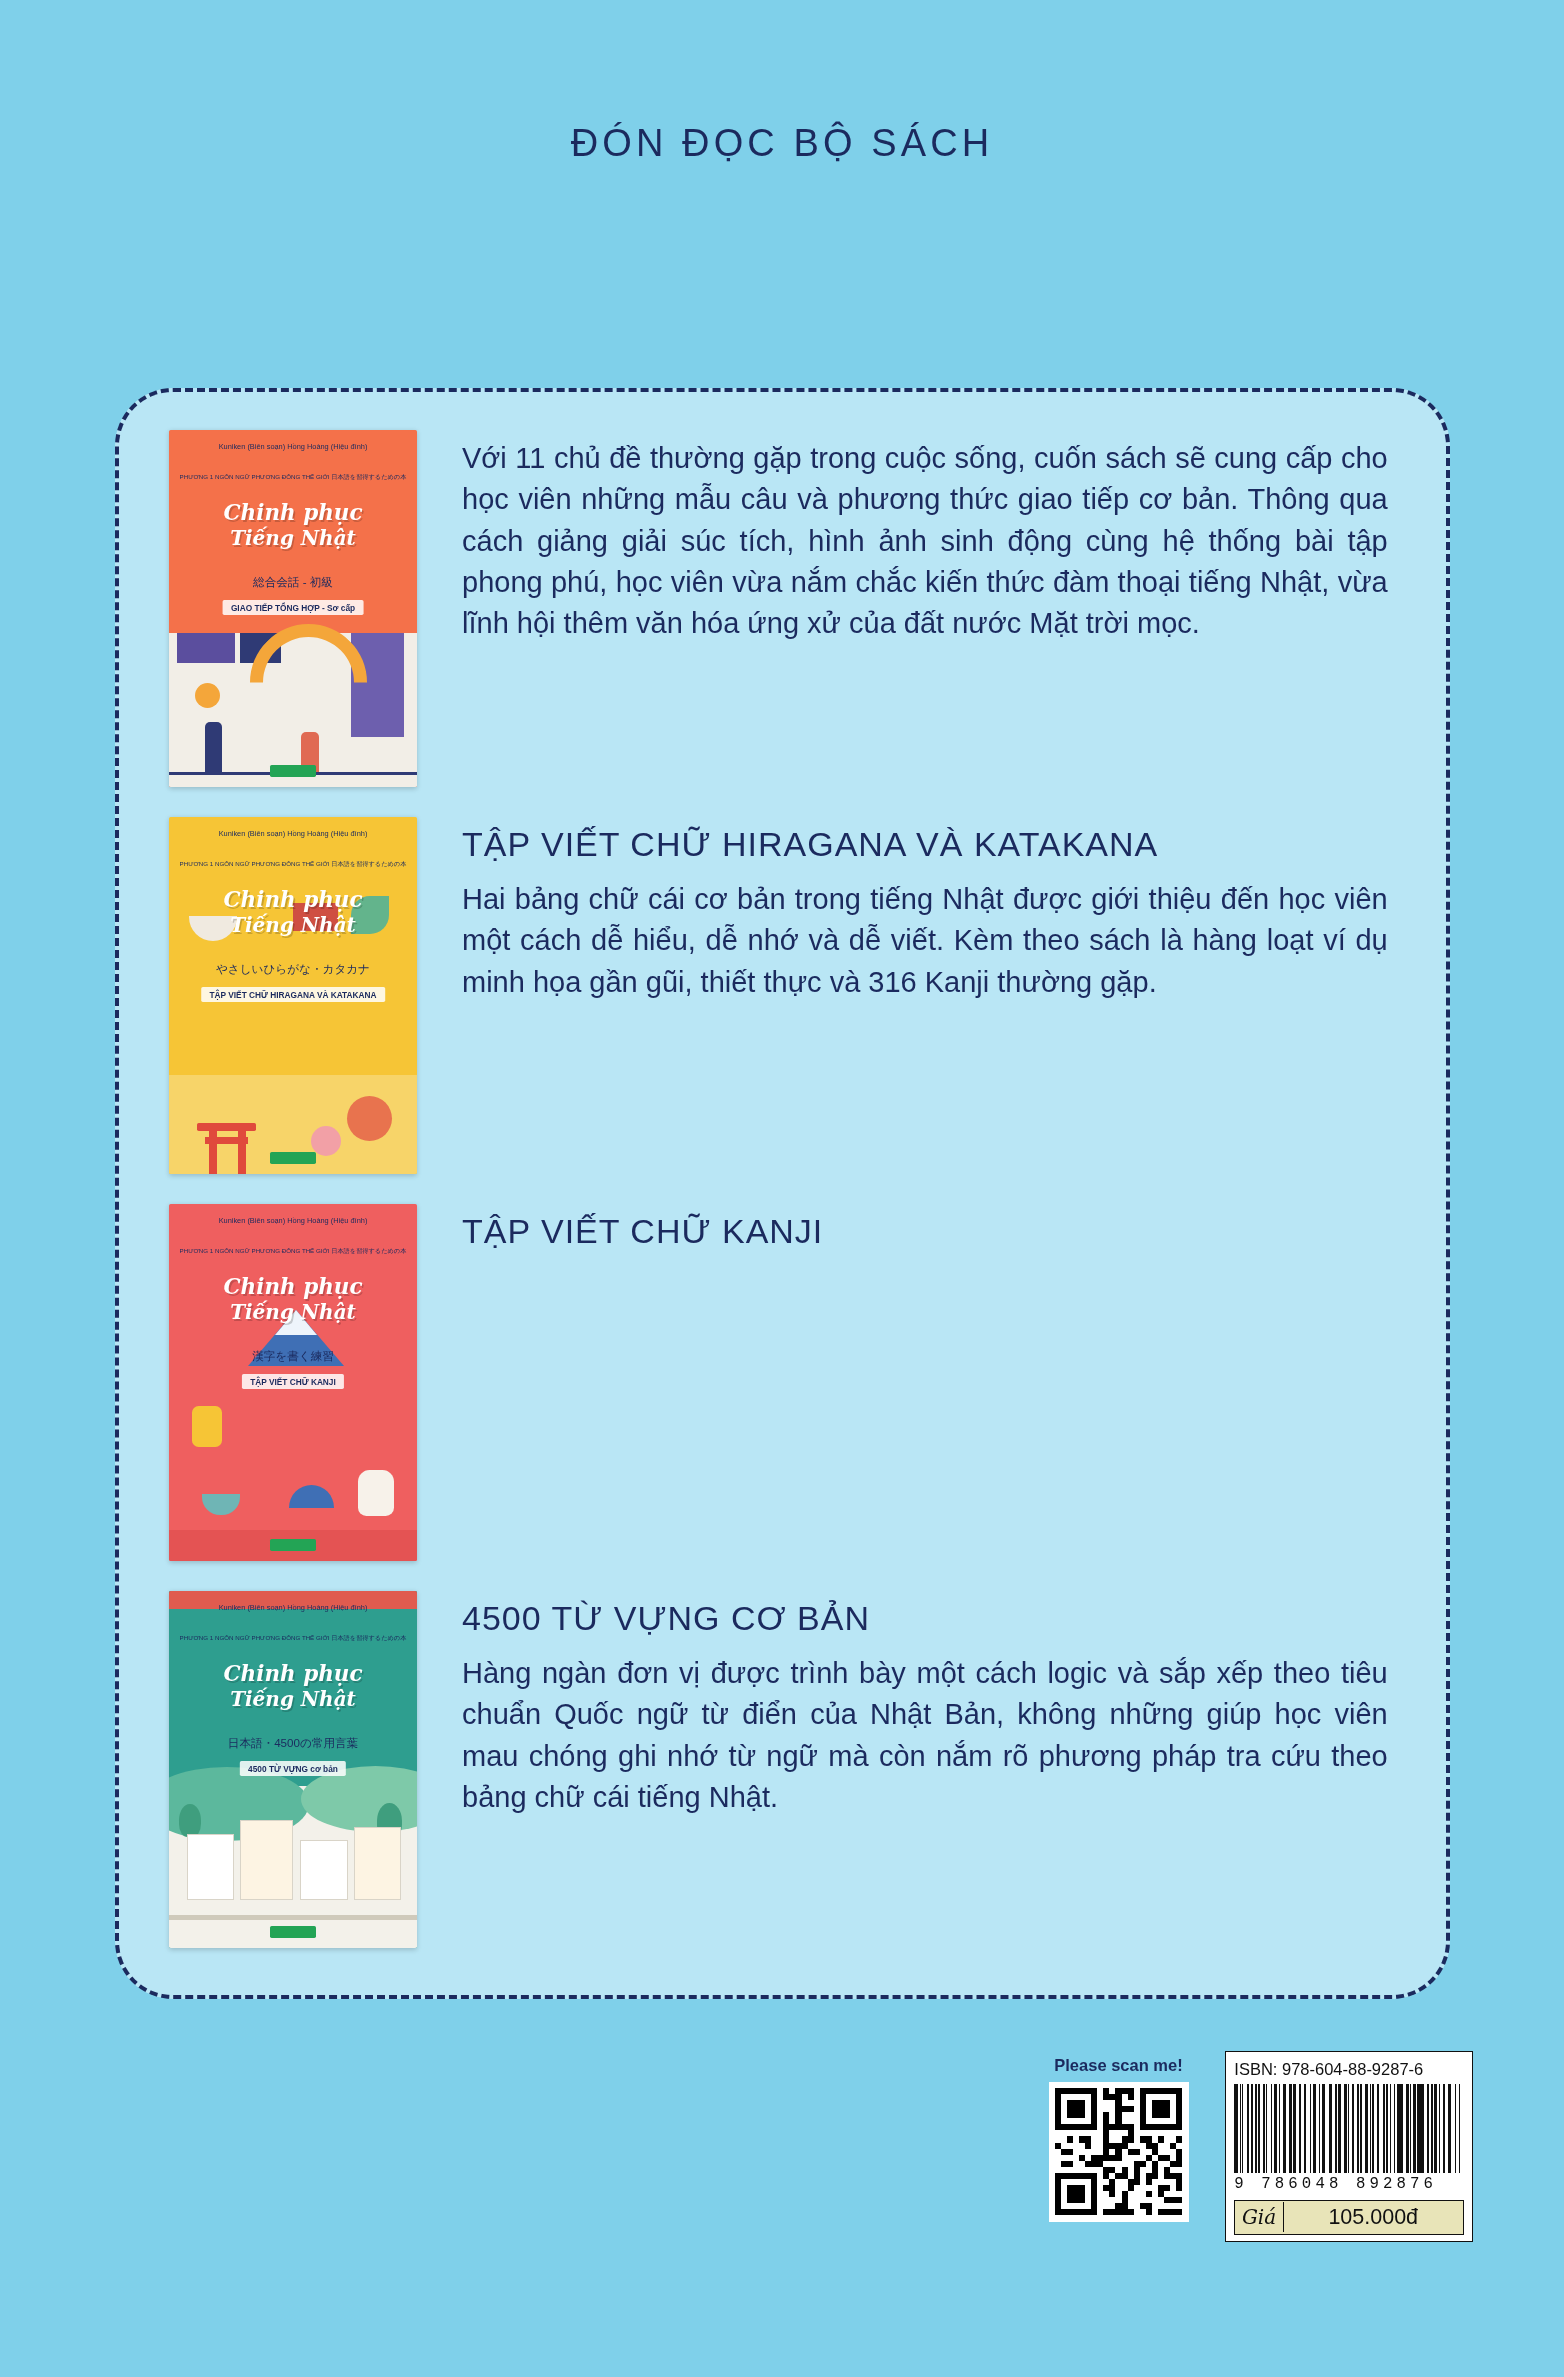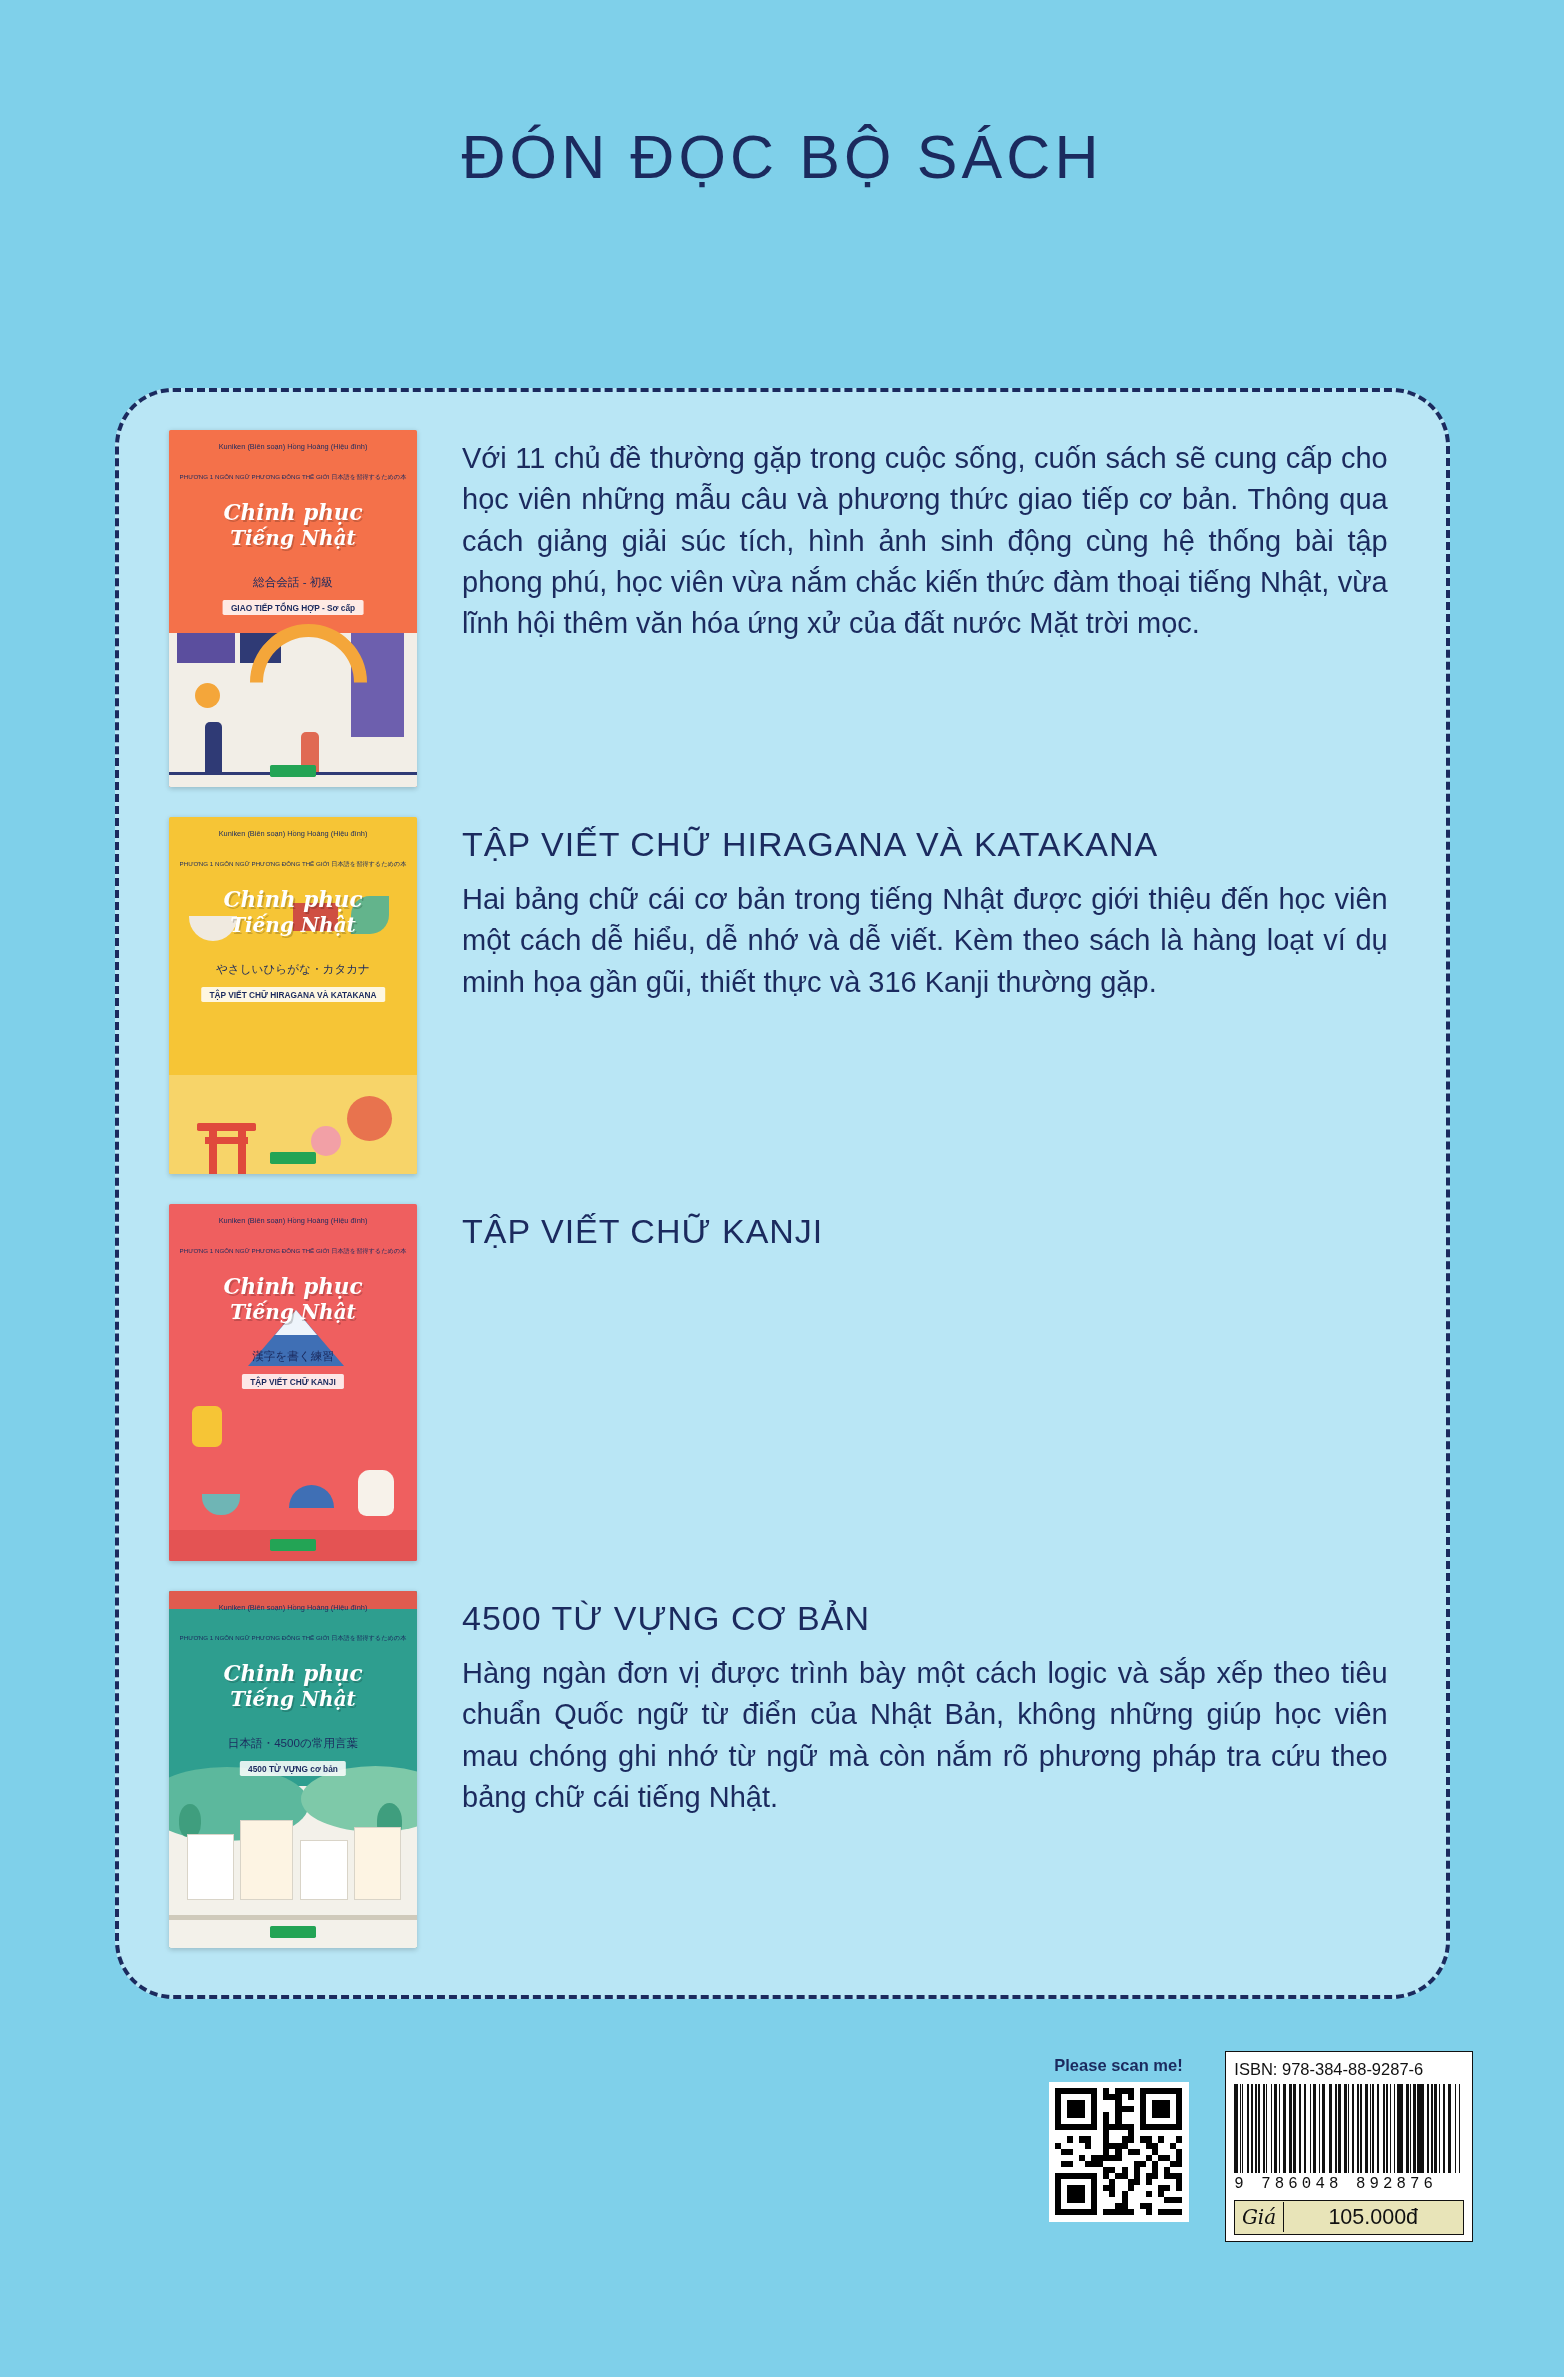--- a/index.html
+++ b/index.html
@@ -14,21 +14,21 @@
     position: relative;
     overflow: hidden;
   }
 
   
   .header {
     text-align: center;
     padding-top: 122px;
   }
   .header-title {
-    font-size: 61px;
+    font-size: 38px;
     letter-spacing: 4.1px;
     color: #1b2a5e;
     font-weight: 400;
     font-family: "Liberation Sans", sans-serif;
   }
   .header-script {
     margin-top: 30px;
     font-size: 69px;
     color: #13255c;
     font-family: "DejaVu Serif", serif;
@@ -886,21 +886,21 @@
           <i style="background: transparent;"></i>
           <i></i>
           <i></i>
           <i></i>
           <i></i>
         </div>
     </div>
   </div>
 
   <div class="isbn-block">
-    <div class="isbn-text">ISBN: 978-384-88-9287-6</div>
+    <div class="isbn-text">ISBN: 978-604-88-9287-6</div>
     <div class="barcode" id="barcode">
         <span style="width: 3.3px;"></span>
         <span style="width: 2.5px; background: transparent;"></span>
         <span style="width: 0.8px;"></span>
         <span style="width: 0.8px; background: transparent;"></span>
         <span style="width: 1.7px;"></span>
         <span style="width: 3.3px; background: transparent;"></span>
         <span style="width: 2.5px;"></span>
         <span style="width: 1.7px; background: transparent;"></span>
         <span style="width: 1.7px;"></span>

